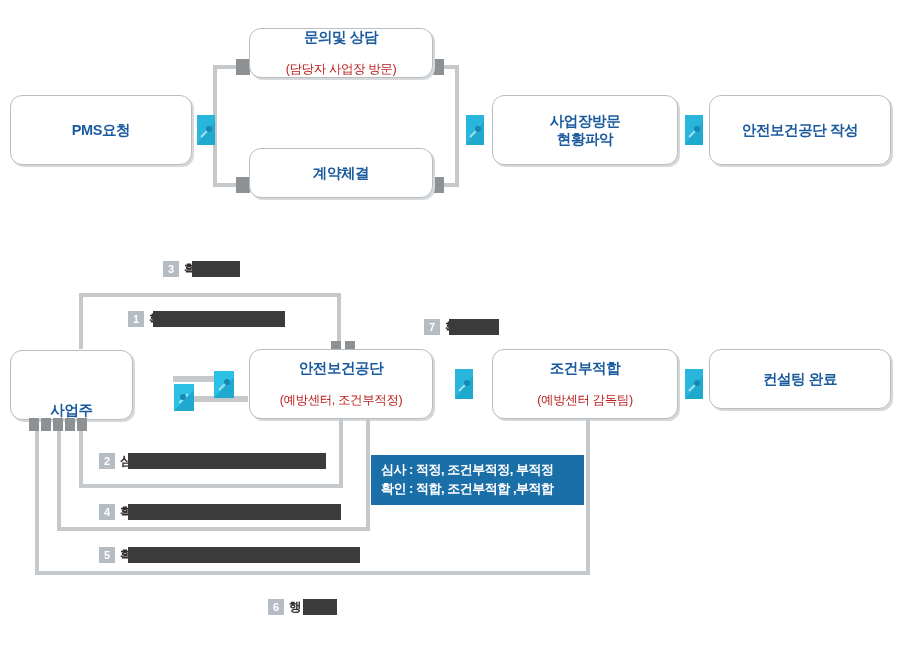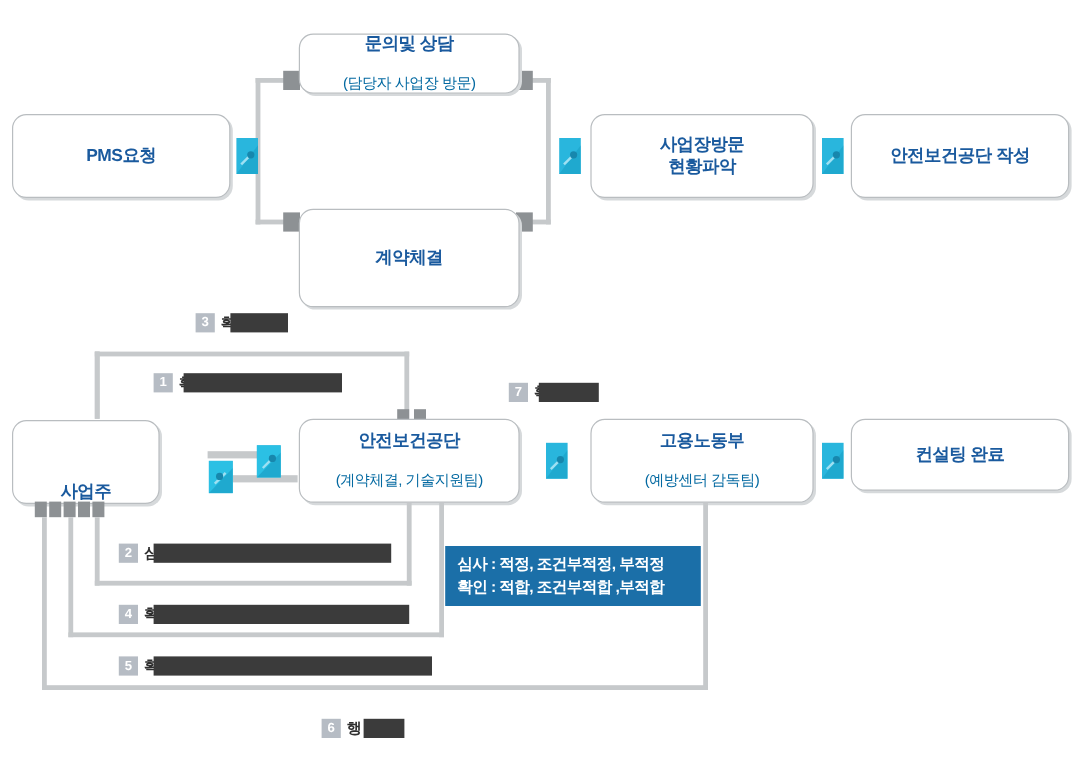--- a/index.html
+++ b/index.html
@@ -34,21 +34,21 @@
     line-height: 1.25;
   }
   .node .t1 {
     color: #1a5a9e;
     font-weight: bold;
     font-size: 14.5px;
     letter-spacing: -0.4px;
     white-space: nowrap;
   }
   .node .t2 {
-    color: #0369a1;
+    color: #b91c1c;
     font-size: 12.5px;
     letter-spacing: -0.4px;
     white-space: nowrap;
     margin-top: 16px;
   }
 
   
   .arrow {
     position: absolute;
     width: 18px;
@@ -145,21 +145,21 @@
 
   <div class="node" style="left:10px; top:95px; width:182px; height:70px;">
     <div class="t1">PMS요청</div>
   </div>
 
   <div class="node" style="left:249px; top:28px; width:184px; height:50px;">
     <div class="t1">문의및 상담</div>
     <div class="t2">(담당자 사업장 방문)</div>
   </div>
 
-  <div class="node" style="left:249px; top:148px; width:184px; height:82px;margin-top:26px;">
+  <div class="node" style="left:249px; top:148px; width:184px; height:50px;">
     <div class="t1">계약체결</div>
   </div>
 
   <div class="node" style="left:492px; top:95px; width:186px; height:70px;">
     <div class="t1">사업장방문</div>
     <div class="t1">현황파악</div>
   </div>
 
   <div class="node" style="left:709px; top:95px; width:182px; height:70px;">
     <div class="t1">안전보건공단 작성</div>
@@ -196,25 +196,25 @@
 
   <div class="stub" style="left:331px; top:341px; width:10px; height:14px;"></div>
   <div class="stub" style="left:345px; top:341px; width:10px; height:14px;"></div>
 
   <div class="node" style="left:10px; top:350px; width:123px; height:70px;justify-content:flex-end;">
     <div class="t1">사업주</div>
   </div>
 
   <div class="node" style="left:249px; top:349px; width:184px; height:70px;text-align:center;">
     <div class="t1">안전보건공단</div>
-    <div class="t2">(계약체결, 기술지원팀)</div>
+    <div class="t2">(예방센터, 조건부적정)</div>
   </div>
 
   <div class="node" style="left:492px; top:349px; width:186px; height:70px;">
-    <div class="t1">고용노동부</div>
+    <div class="t1">조건부적합</div>
     <div class="t2">(예방센터 감독팀)</div>
   </div>
 
   <div class="node" style="left:709px; top:349px; width:182px; height:60px;">
     <div class="t1">컨설팅 완료</div>
   </div>
 
   <div class="line" style="left:173px; top:376px; width:45px; height:6px;"></div>
   <div class="line" style="left:193px; top:396px; width:55px; height:6px;"></div>
 

